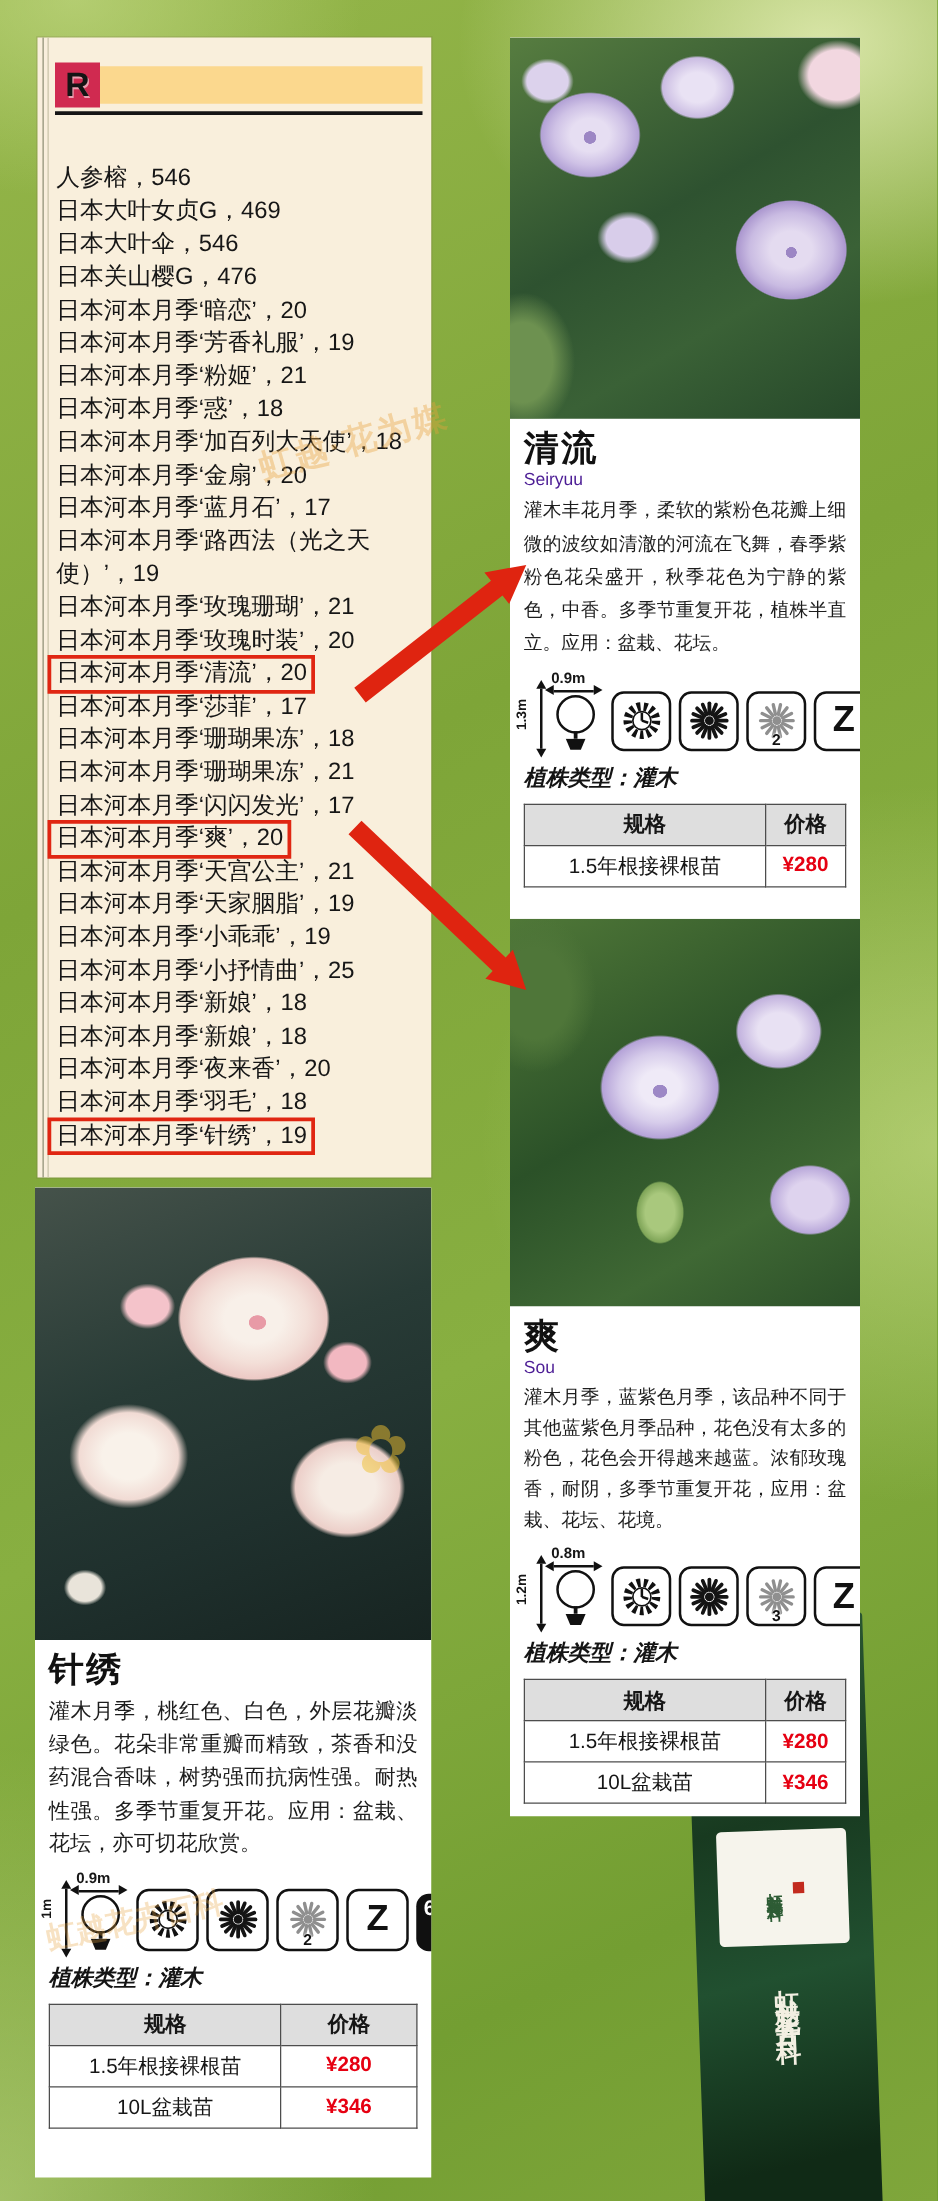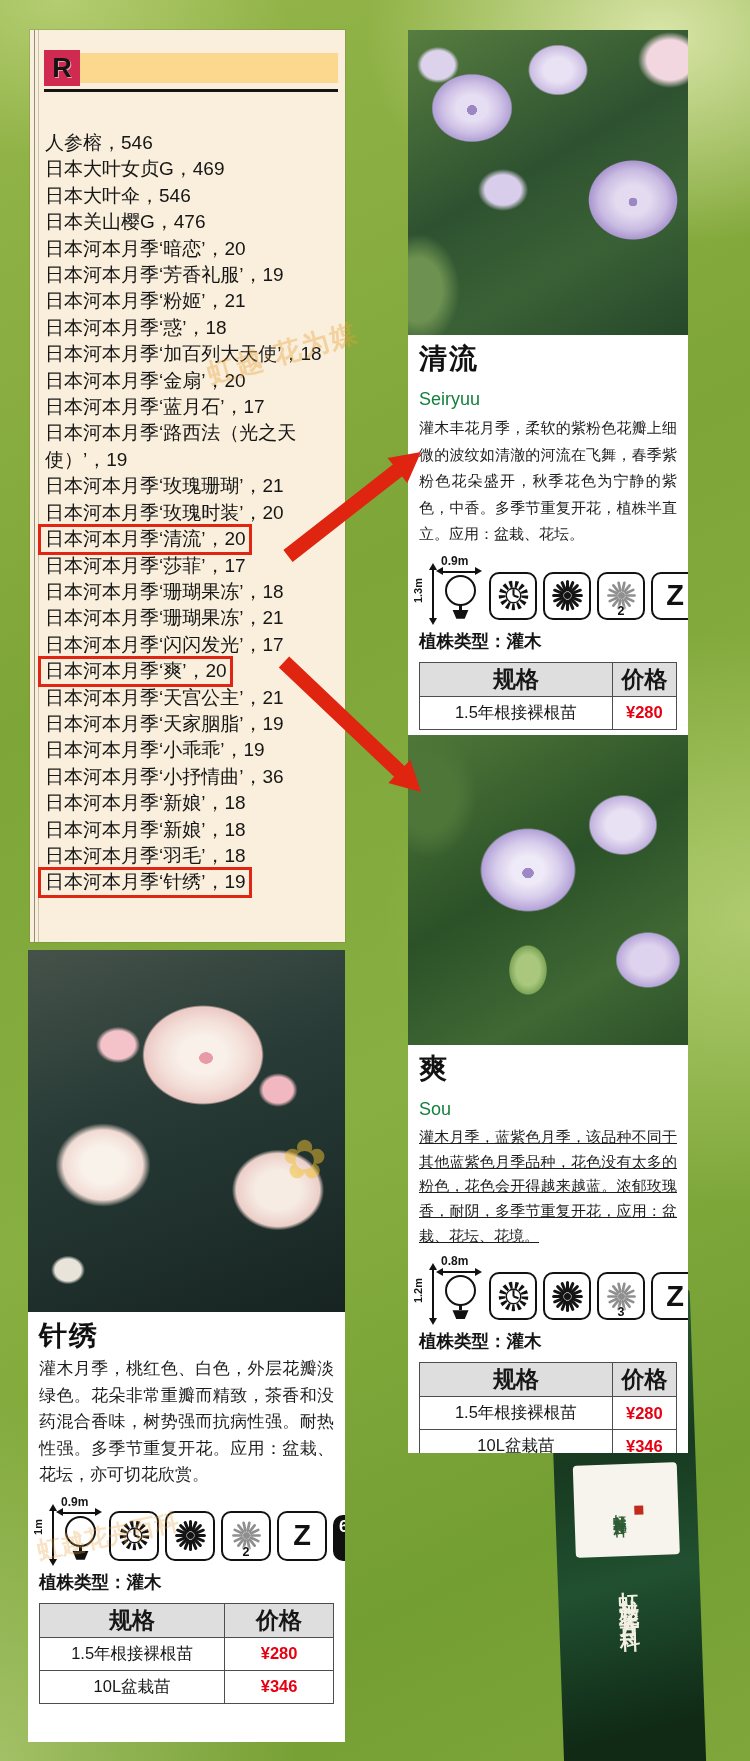--- a/index.html
+++ b/index.html
@@ -54,23 +54,23 @@
     radial-gradient(12px 10px at 178px 108px,#e89aa6 0 55%,transparent 60%),
     radial-gradient(78px 64px at 175px 105px,#f8f0e9 0 30%,#f3dfd8 55%,#ecc9c5 75%,transparent 78%),
     radial-gradient(66px 58px at 75px 215px,#f9f2ea 0 32%,#f1dbd4 60%,transparent 72%),
     radial-gradient(64px 56px at 250px 240px,#f6ece4 0 35%,#eccfc9 65%,transparent 72%),
     radial-gradient(34px 28px at 90px 95px,#f4c3ca 0 50%,transparent 65%),
     radial-gradient(30px 26px at 250px 140px,#f2b8c1 0 50%,transparent 65%),
     radial-gradient(26px 22px at 40px 320px,#e9e4da 0 50%,transparent 65%),
     linear-gradient(160deg,#45524a,#283b36 40%,#1f302d 70%,#172421);}
   .card-body{padding:9px 11px 0;}
   .ctitle{font-size:28px;font-weight:800;line-height:1.08;letter-spacing:2px;color:#111;}
-  .csub{font-size:18px;color:#15803d;margin-top:15px;}
+  .csub{font-size:14px;color:#4c1d95;margin-top:1px;}
   .cdesc{font-size:15px;line-height:26.5px;text-align:justify;color:#1d1d1d;margin-top:5px;}
-  #card-sou .cdesc{line-height:24.6px;text-decoration:underline;}
+  #card-sou .cdesc{line-height:24.6px;}
   #card-crochet .cdesc{font-size:17px;line-height:26.5px;}
   
   .icons-row{display:flex;align-items:flex-end;gap:6px;margin-top:6px;}
   .size-glyph{position:relative;width:64px;height:66px;flex:0 0 auto;}
   .wlabel{position:absolute;top:0;left:22px;font-size:12px;font-weight:800;}
   .harrow{position:absolute;top:17px;left:24px;width:32px;height:2.2px;background:#111;}
   .harrow::before{content:'';position:absolute;left:-7px;top:-3.5px;border:4.5px solid transparent;border-right:7px solid #111;border-left:0;}
   .harrow::after{content:'';position:absolute;right:-7px;top:-3.5px;border:4.5px solid transparent;border-left:7px solid #111;border-right:0;}
   .varrow{position:absolute;left:13px;top:16px;width:2.2px;height:48px;background:#111;}
   .varrow::before{content:'';position:absolute;top:-7px;left:-3.5px;border:4.5px solid transparent;border-bottom:7px solid #111;border-top:0;}
@@ -84,25 +84,25 @@
     position:relative;flex:0 0 auto;}
   #card-crochet .ibox{width:46px;height:46px;}
   .icon-slot{position:absolute;inset:1px;display:flex;align-items:center;justify-content:center;}
   .icon-slot svg{width:37px;height:37px;}
   .count{position:absolute;bottom:0;left:50%;transform:translateX(-50%);font-size:12.5px;
     font-weight:800;line-height:1;color:#111;text-shadow:0 0 2px #fff,0 0 2px #fff;}
   .zbox{display:flex;align-items:center;justify-content:center;font-size:29px;font-weight:900;color:#111;}
   .zonebox{width:44px;height:44px;border-radius:10px;background:#101010;position:relative;flex:0 0 auto;}
   #card-crochet .zonebox{width:46px;height:46px;}
   .z6{position:absolute;top:2px;left:6px;font-size:17px;font-weight:800;color:#fff;}
-  .plant-type{font-size:17.5px;font-weight:600;margin-top:9px;color:#141414;}
+  .plant-type{font-size:17.5px;font-weight:600;margin-top:9px;color:#141414;font-style:italic;}
   
   table.spec{border-collapse:collapse;width:100%;margin-top:9px;}
   table.spec th,table.spec td{border:1.5px solid #4d4d4d;text-align:center;height:30px;font-size:16.5px;}
-  table.spec th{background:#dedede;font-weight:600;font-size:23px;}
+  table.spec th{background:#dedede;font-weight:600;font-size:17px;}
   table.spec td.price{color:#e60012;font-weight:700;}
   table.spec th:first-child,table.spec td:first-child{width:75%;}
   #card-crochet table.spec th:first-child,#card-crochet table.spec td:first-child{width:63%;}
   
   #arrows{position:absolute;left:0;top:0;z-index:3;pointer-events:none;}
   
   .wm{position:absolute;z-index:2;color:#e8a33d;font-weight:700;pointer-events:none;}
   #wm-brand{left:205px;top:335px;font-size:27px;opacity:.38;transform:rotate(-16deg);letter-spacing:2px;}
   #wm-flower{left:282px;top:1128px;font-size:54px;color:#f0c030;opacity:.5;}
   #wm-ency{left:36px;top:1520px;font-size:24px;opacity:.3;transform:rotate(-12deg);}
@@ -162,23 +162,24 @@
         <div class="entry">日本河本月季‘玫瑰时装’，20</div>
         <div class="entry hl">日本河本月季‘清流’，20</div>
         <div class="entry">日本河本月季‘莎菲’，17</div>
         <div class="entry">日本河本月季‘珊瑚果冻’，18</div>
         <div class="entry">日本河本月季‘珊瑚果冻’，21</div>
         <div class="entry">日本河本月季‘闪闪发光’，17</div>
         <div class="entry hl">日本河本月季‘爽’，20</div>
         <div class="entry">日本河本月季‘天宫公主’，21</div>
         <div class="entry">日本河本月季‘天家胭脂’，19</div>
         <div class="entry">日本河本月季‘小乖乖’，19</div>
-        <div class="entry">日本河本月季‘小抒情曲’，36</div>
+        <div class="entry">日本河本月季‘小抒情曲’，25</div>
         <div class="entry">日本河本月季‘新娘’，18</div>
         <div class="entry">日本河本月季‘新娘’，18</div>
+        <div class="entry">日本河本月季‘夜来香’，20</div>
         <div class="entry">日本河本月季‘羽毛’，18</div>
         <div class="entry hl">日本河本月季‘针绣’，19</div>
       </div>
   </div>
 
   <div class="card" id="card-seiryuu">
     <div class="photo"></div>
     <div class="card-body">
       <div class="ctitle">清流</div>
       <div class="csub">Seiryuu</div>

